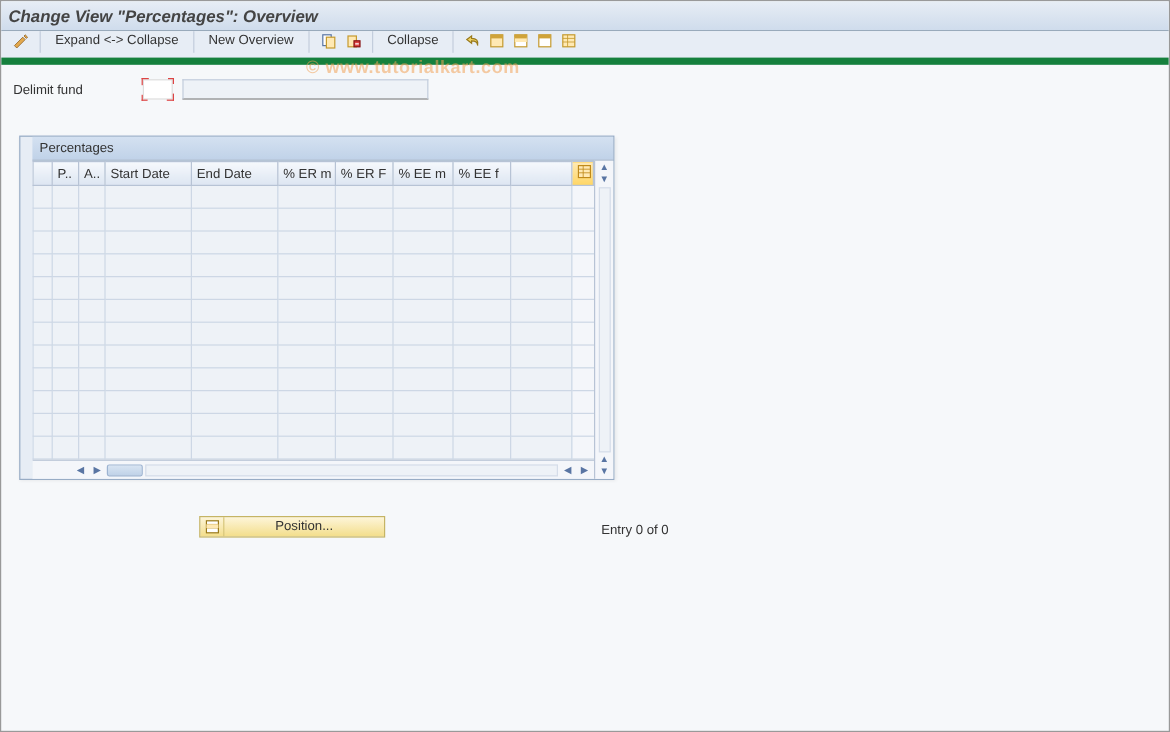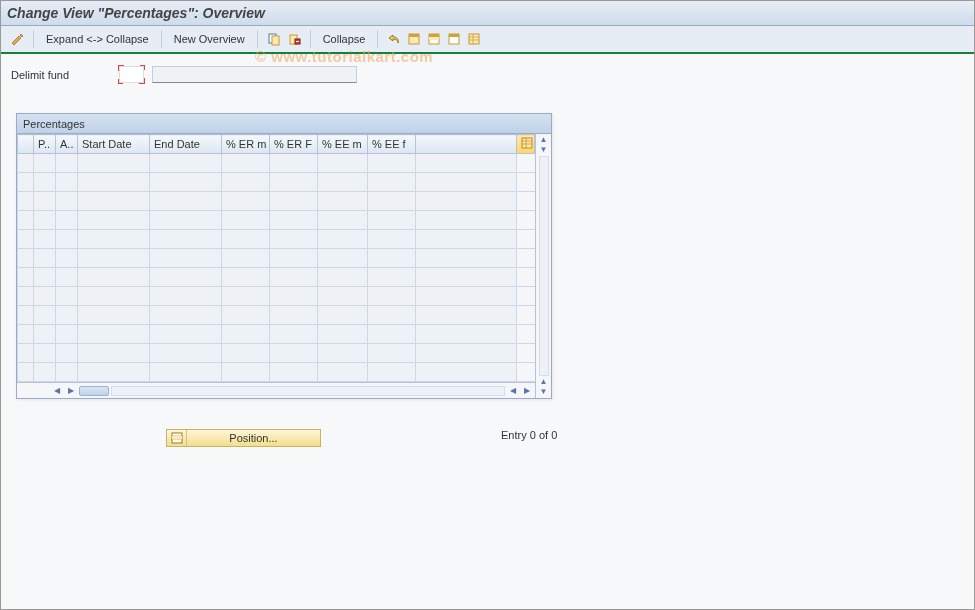--- a/index.html
+++ b/index.html
@@ -23,23 +23,23 @@
     }
     .title-text {
       font-style: italic;
       font-weight: bold;
       font-size: 14px;
       color: #444;
     }
     .toolbar {
       height: 28px;
       background: #e7edf5;
-      border-bottom: 2px solid #15803d;
-      display: flex;
-      align-items: center;
+      border-bottom: 6px solid #15803d;
+      display: flex;
+      align-items: flex-start;
       gap: 4px;
       padding: 0 8px;
     }
     .tb-icon {
       width: 16px;
       height: 16px;
       display: inline-flex;
       align-items: center;
       justify-content: center;
       cursor: pointer;
@@ -86,24 +86,25 @@
     .corner-tr { top:-2px; right:-2px; border-left:none; border-bottom:none; }
     .corner-bl { bottom:-2px; left:-2px; border-right:none; border-top:none; }
     .long-input {
       width: 205px; height: 17px;
       border: 1px solid #c3cddc;
       border-bottom: 1px solid #888;
       background: #eef2f7;
     }
     .grid-panel {
       margin: 30px 0 0 15px;
-      width: 536px;
+      width: 496px;
       border: 1px solid #98acc5;
       background: #e7edf5;
       box-shadow: 1px 1px 3px rgba(0,0,0,0.08);
+      padding-left: 10px;
     }
     .grid-title-bar {
       height: 20px;
       background: linear-gradient(to bottom, #d4e1f1, #c0d2e8);
       border-bottom: 1px solid #98acc5;
       display: flex;
       align-items: center;
       padding: 0 6px;
       font-size: 11px;
     }
@@ -185,21 +186,21 @@
       border: 1px solid #d5dde9;
     }
     .bar-scroll .thumb {
       width: 30px; height: 10px;
       background: linear-gradient(to bottom, #d8e4f2, #c0d2e8);
       border: 1px solid #9cb3d1;
       border-radius: 2px;
     }
     .footer-row {
       display: flex;
-      align-items: flex-start;
+      align-items: flex-end;
       margin: 30px 0 0 165px;
       gap: 180px;
     }
     .position-btn {
       width: 155px;
       height: 18px;
       background: linear-gradient(to bottom, #fdf5d9, #f3de8b);
       border: 1px solid #c5b464;
       display: flex;
       align-items: center;

